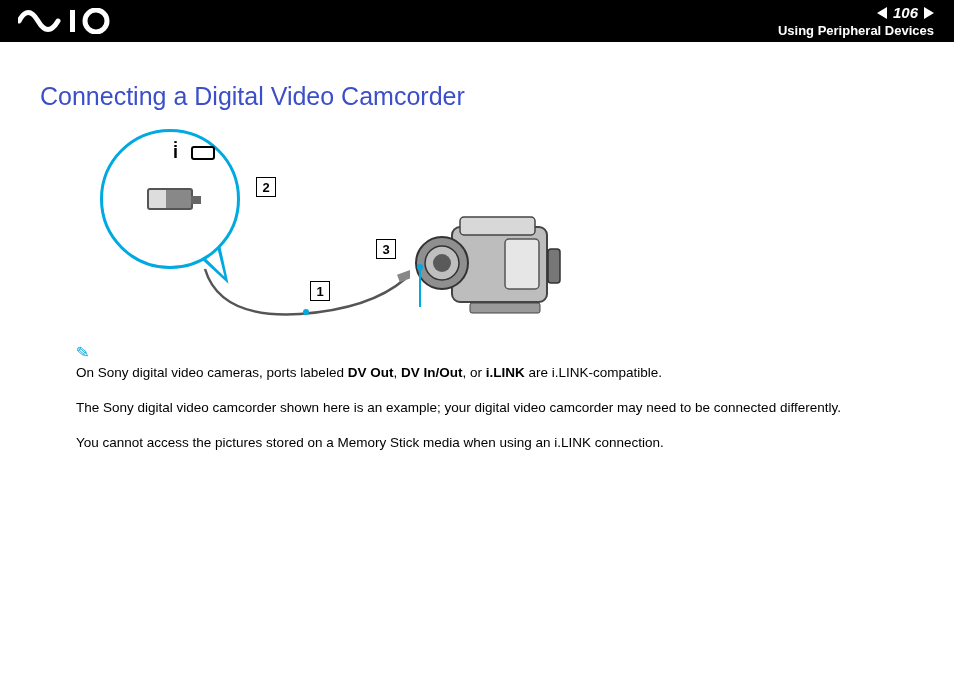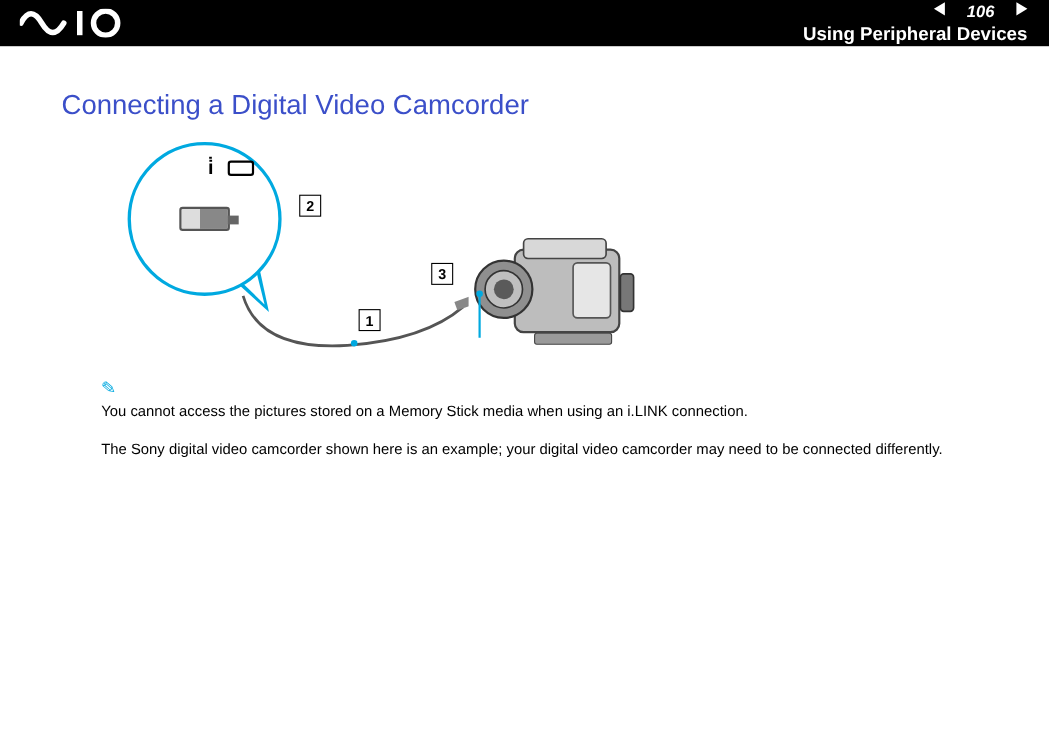--- a/index.html
+++ b/index.html
@@ -27,47 +27,47 @@
     display: flex;
     align-items: center;
     gap: 2px;
   }
   .header-right {
     color: #ffffff;
     text-align: right;
   }
   .page-nav {
     display: flex;
-    align-items: flex-start;
+    align-items: center;
     justify-content: flex-end;
-    gap: 20px;
+    gap: 6px;
     font-weight: bold;
     font-style: italic;
     font-size: 15px;
   }
   .arrow-left, .arrow-right {
     width: 0;
     height: 0;
     border-style: solid;
   }
   .arrow-left {
     border-width: 6px 10px 6px 0;
     border-color: transparent #ffffff transparent transparent;
   }
   .arrow-right {
     border-width: 6px 0 6px 10px;
     border-color: transparent transparent transparent #ffffff;
   }
   .section-label {
-    font-size: 17px;
+    font-size: 13px;
     font-weight: bold;
     margin-top: 2px;
   }
   .content {
-    padding: 40px 36px 0 56px;
+    padding: 40px 36px 0 40px;
   }
   .title {
     color: #3b4fc9;
     font-size: 25px;
     font-weight: normal;
     margin-bottom: 18px;
   }
   .subtitle {
     color: #8a8a8a;
     font-size: 20px;
@@ -252,16 +252,19 @@
       <circle cx="10" cy="70" r="3" fill="#00a9e0"></circle>
     </svg>
 
     <div class="callout-box cb2">2</div>
     <div class="callout-box cb3">3</div>
     <div class="callout-box cb1">1</div>
   </div>
 
   <div class="notes">
     <span class="pencil-icon">✎</span>
+    <p class="note-text">
+      <span>On Sony digital video cameras, ports labeled </span><b>DV Out</b><span>, </span><b>DV In/Out</b><span>, or </span><b>i.LINK</b><span> are i.LINK-compatible.</span>
+    </p>
+    <p class="note-text">The Sony digital video camcorder shown here is an example; your digital video camcorder may need to be connected differently.</p>
     <p class="note-text">You cannot access the pictures stored on a Memory Stick media when using an i.LINK connection.</p>
-    <p class="note-text">The Sony digital video camcorder shown here is an example; your digital video camcorder may need to be connected differently.</p>
   </div>
 </div>
 
 </body></html>

